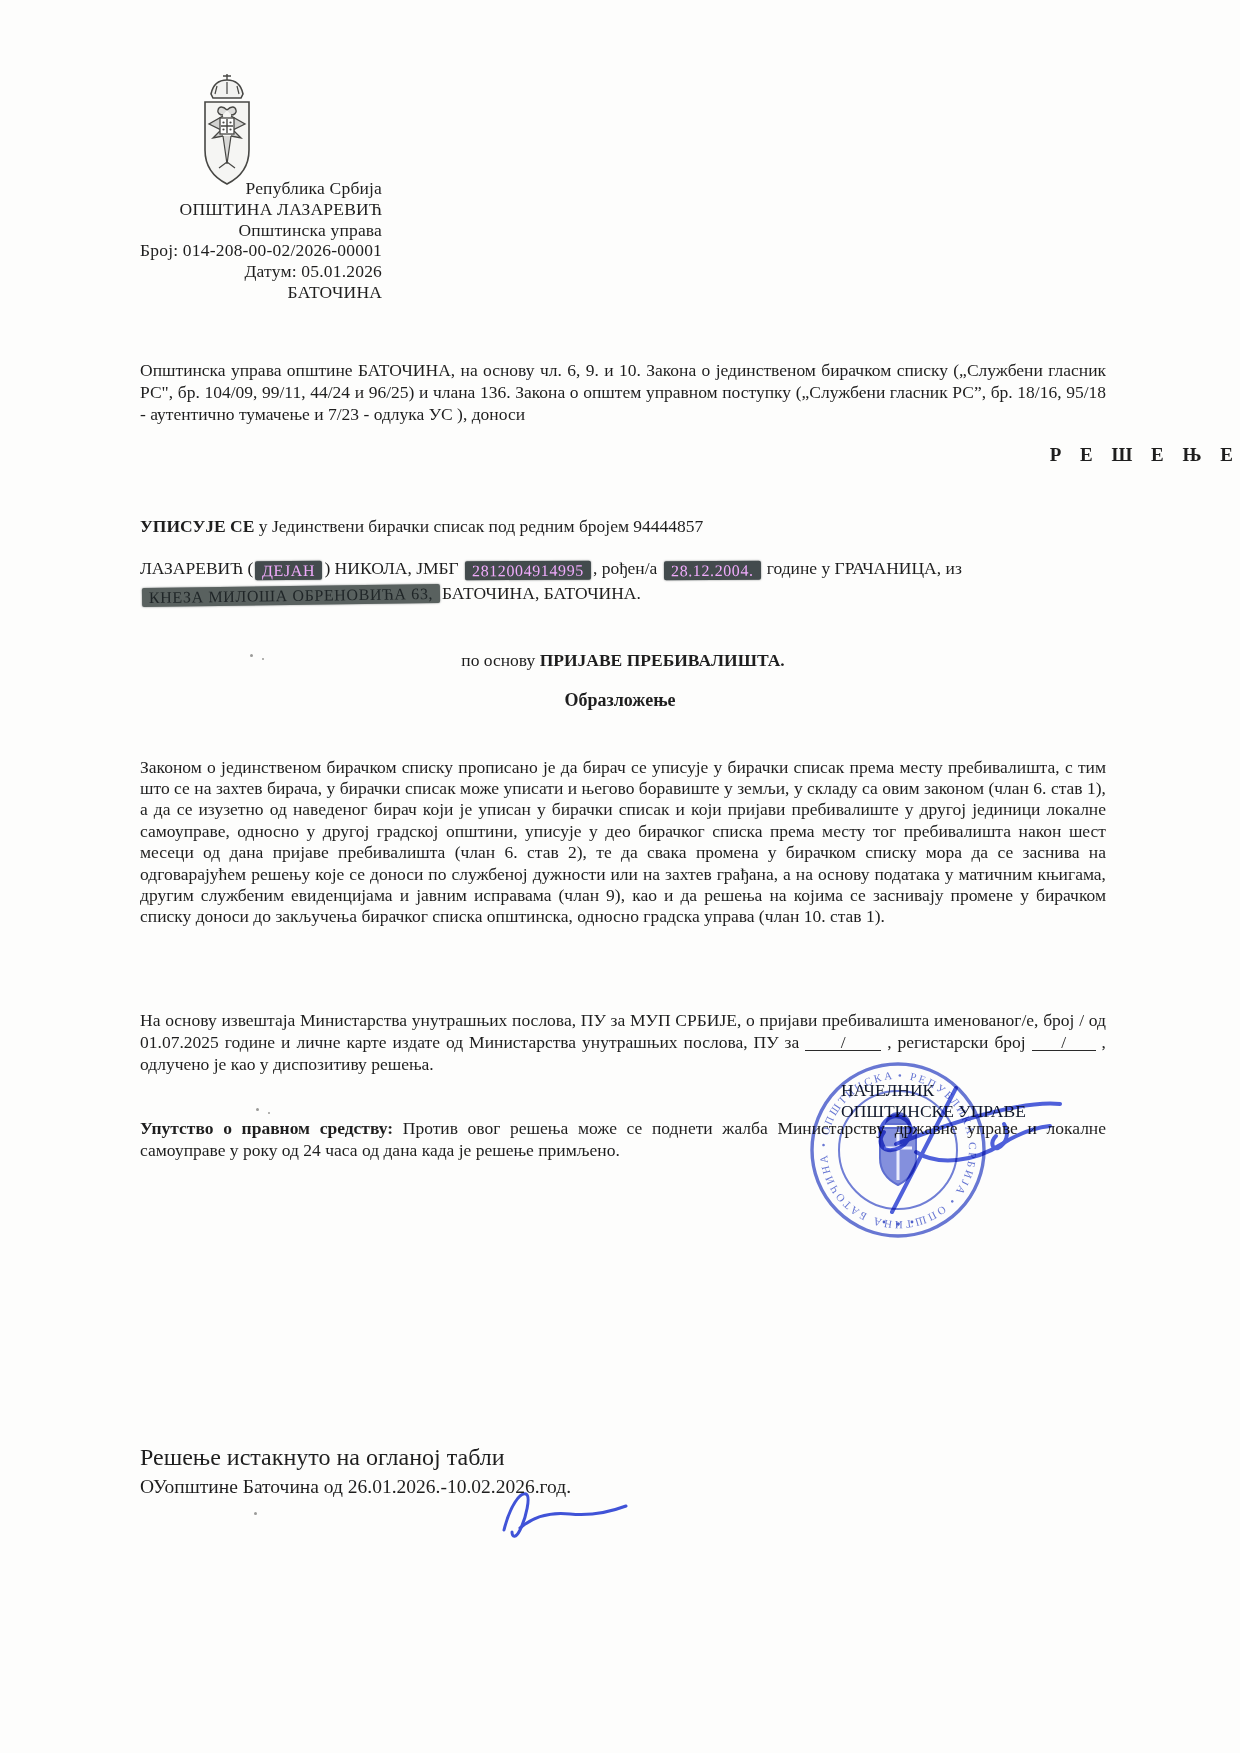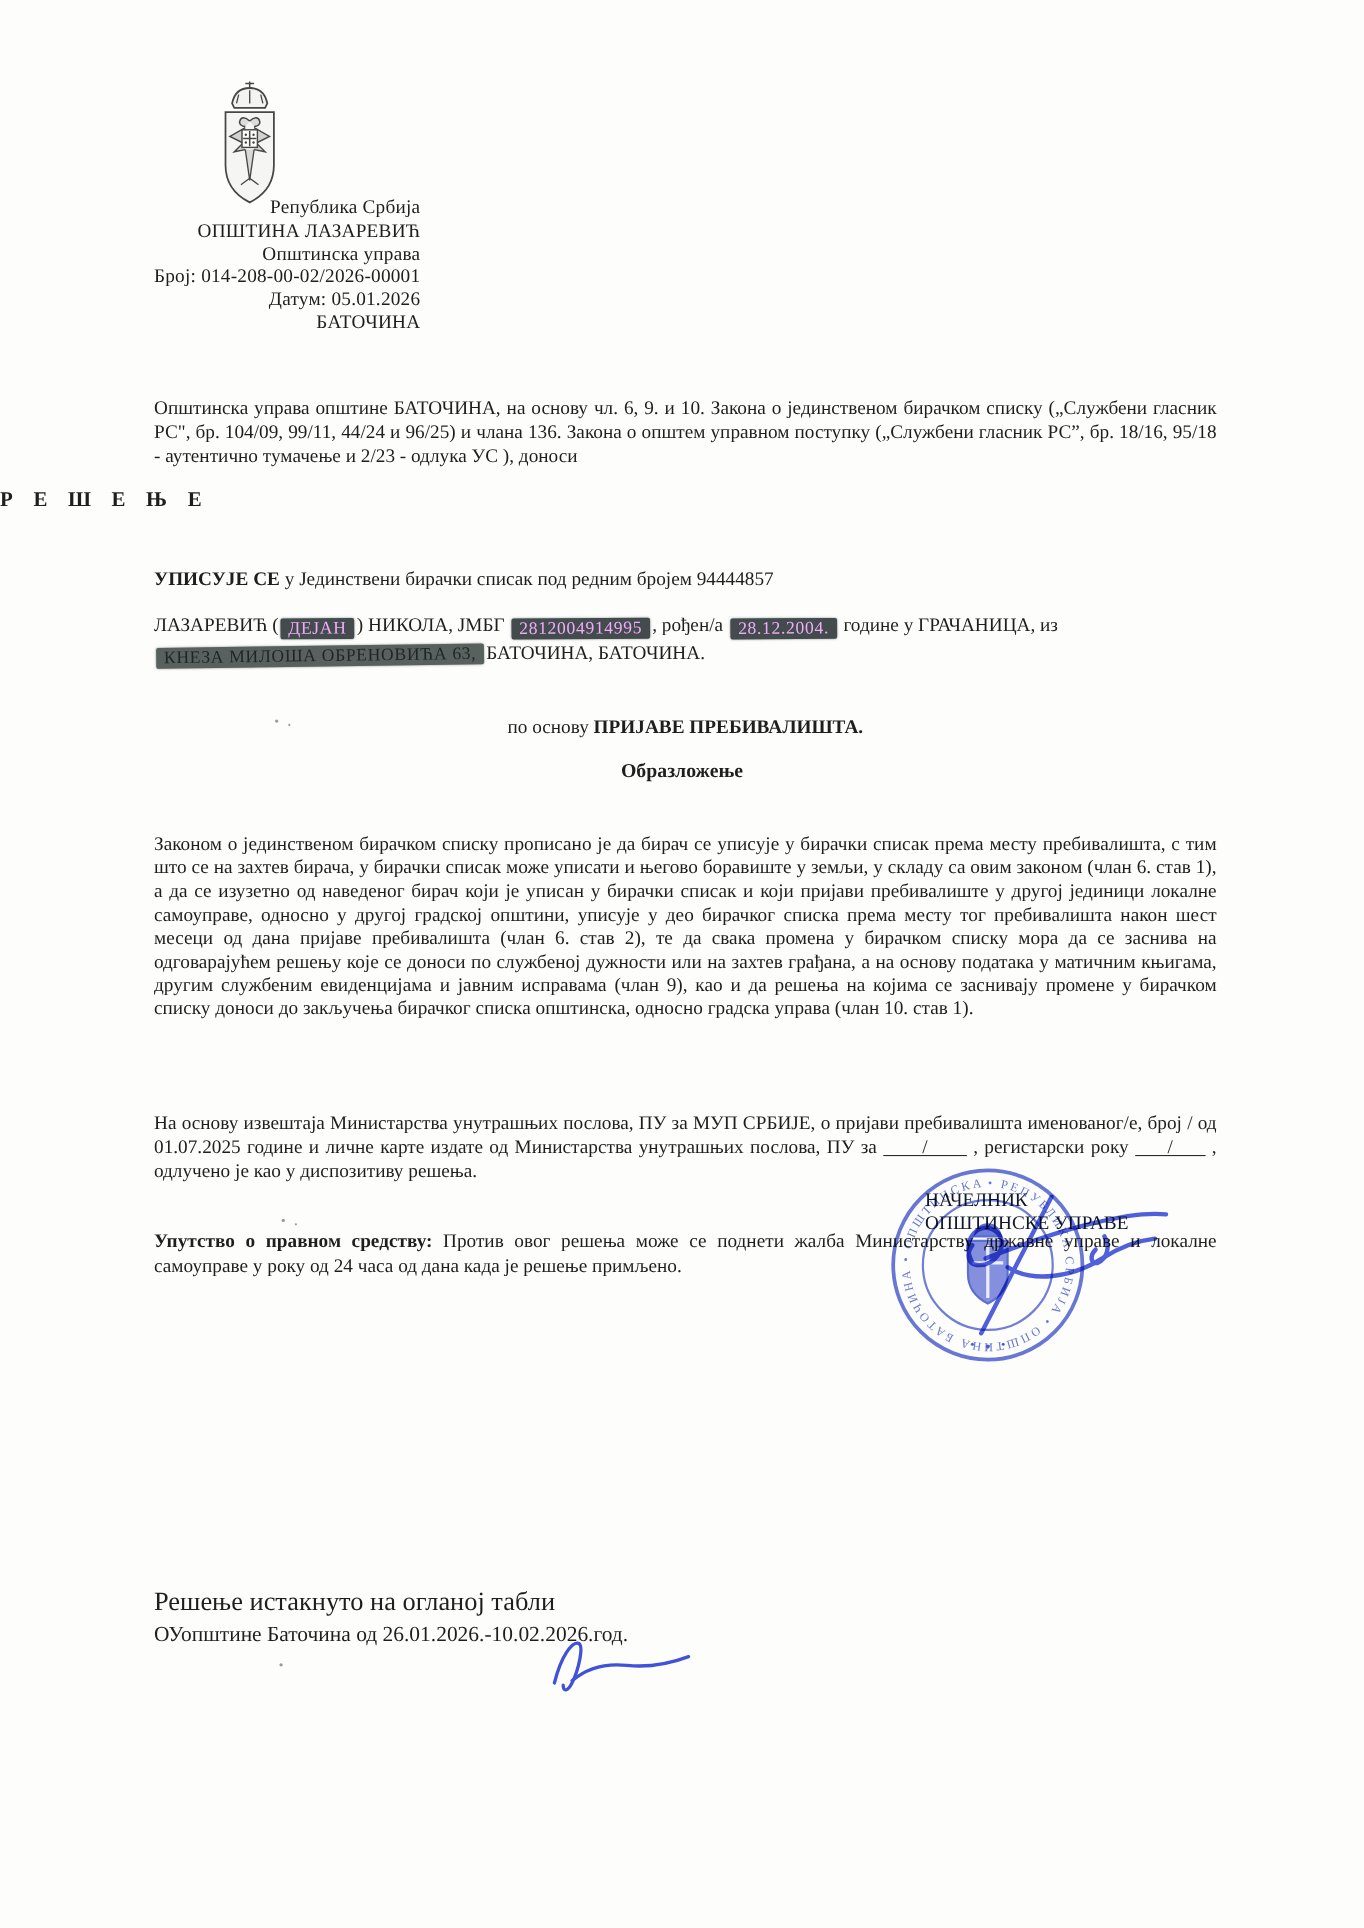--- a/index.html
+++ b/index.html
@@ -10,21 +10,21 @@
     color:#1e1e1e;
   }
   .abs{position:absolute;}
   
   .arms{left:195px;top:72px;width:64px;height:118px;}
   .header{left:140px;top:178px;font-size:17.5px;line-height:20.8px;white-space:nowrap;}
   .header div{letter-spacing:.2px;text-align:right;}
   
   .para{left:140px;width:966px;font-size:17.5px;line-height:22px;text-align:justify;}
   .intro{top:341px;}
-  .doc-title{left:0;top:444px;width:1240px;text-align:left;font-size:19px;font-weight:bold;letter-spacing:7px;}
+  .doc-title{left:0;top:444px;width:1240px;text-align:right;font-size:19px;font-weight:bold;letter-spacing:7px;}
   .disp{top:497px;text-align:left;}
   .person{top:538px;line-height:25px;text-align:left;width:1000px;}
   .basis{top:631px;text-align:center;}
   .expl-head{left:0;top:690px;width:1240px;text-align:center;font-size:18px;font-weight:bold;}
   .para1{top:739px;line-height:21.4px;}
   .para2{top:991px;line-height:22px;}
   .para3{top:1099px;line-height:22px;}
   b{font-weight:bold;}
   
   .redact{
@@ -81,38 +81,38 @@
 
   <div class="abs header">
     <div>Република Србија</div>
     <div>ОПШТИНА ЛАЗАРЕВИЋ</div>
     <div>Општинска управа</div>
     <div>Број: 014-208-00-02/2026-00001</div>
     <div>Датум: 05.01.2026</div>
     <div>БАТОЧИНА</div>
   </div>
 
-  <p class="abs para intro">Општинска управа општине БАТОЧИНА, на основу чл. 6, 9. и 10. Закона о јединственом бирачком списку („Службени гласник РС", бр. 104/09, 99/11, 44/24 и 96/25) и члана 136. Закона о општем управном поступку („Службени гласник РС”, бр. 18/16, 95/18 - аутентично тумачење и 2/23 - одлука УС ), доноси</p>
+  <p class="abs para intro">Општинска управа општине БАТОЧИНА, на основу чл. 6, 9. и 10. Закона о јединственом бирачком списку („Службени гласник РС", бр. 104/09, 99/11, 44/24 и 96/25) и члана 136. Закона о општем управном поступку („Службени гласник РС”, бр. 18/16, 95/18 - аутентично тумачење и 7/23 - одлука УС ), доноси</p>
 
   <div class="abs doc-title">Р Е Ш Е Њ Е</div>
 
   <p class="abs para disp"><b>УПИСУЈЕ СЕ</b><span> у Јединствени бирачки списак под редним бројем 94444857</span></p>
 
   <p class="abs para person">
     <span>ЛАЗАРЕВИЋ (</span><span class="redact">ДЕЈАН</span><span>) НИКОЛА, ЈМБГ </span><span class="redact">2812004914995</span><span>, рођен/а </span><span class="redact">28.12.2004.</span><span> године у ГРАЧАНИЦА, из</span><br>
     <span class="redact addr">КНЕЗА МИЛОША ОБРЕНОВИЋА 63,</span><span>БАТОЧИНА, БАТОЧИНА.</span>
   </p>
 
   <p class="abs para basis"><span>по основу </span><b>ПРИЈАВЕ ПРЕБИВАЛИШТА.</b></p>
 
   <div class="abs expl-head">Образложење</div>
   <p class="abs para para1">Законом о јединственом бирачком списку прописано је да бирач се уписује у бирачки списак према месту пребивалишта, с тим што се на захтев бирача, у бирачки списак може уписати и његово боравиште у земљи, у складу са овим законом (члан 6. став 1), а да се изузетно од наведеног бирач који је уписан у бирачки списак и који пријави пребивалиште у другој јединици локалне самоуправе, односно у другој градској општини, уписује у део бирачког списка према месту тог пребивалишта након шест месеци од дана пријаве пребивалишта (члан 6. став 2), те да свака промена у бирачком списку мора да се заснива на одговарајућем решењу које се доноси по службеној дужности или на захтев грађана, а на основу података у матичним књигама, другим службеним евиденцијама и јавним исправама (члан 9), као и да решења на којима се заснивају промене у бирачком списку доноси до закључења бирачког списка општинска, односно градска управа (члан 10. став 1).</p>
 
   <p class="abs para para2">
-    <span>На основу извештаја Министарства унутрашњих послова, ПУ за МУП СРБИЈЕ, о пријави пребивалишта именованог/е, број / од 01.07.2025 године и личне карте издате од Министарства унутрашњих послова, ПУ за </span><span class="blank">/</span><span> , регистарски року </span><span class="blank w2">/</span><span> , одлучено је као у диспозитиву решења.</span>
+    <span>На основу извештаја Министарства унутрашњих послова, ПУ за МУП СРБИЈЕ, о пријави пребивалишта именованог/е, број / од 01.07.2025 године и личне карте издате од Министарства унутрашњих послова, ПУ за </span><span class="blank">/</span><span> , регистарски број </span><span class="blank w2">/</span><span> , одлучено је као у диспозитиву решења.</span>
   </p>
 
   <p class="abs para para3"><b>Упутство о правном средству:</b><span> Против овог решења може се поднети жалба Министарству државне управе и локалне самоуправе у року од 24 часа од дана када је решење примљено.</span></p>
 
   <div class="abs officer">
     <div>НАЧЕЛНИК</div>
     <div>ОПШТИНСКЕ УПРАВЕ</div>
   </div>
 
   <svg class="abs stamp" width="196" height="196" viewBox="0 0 196 196">

